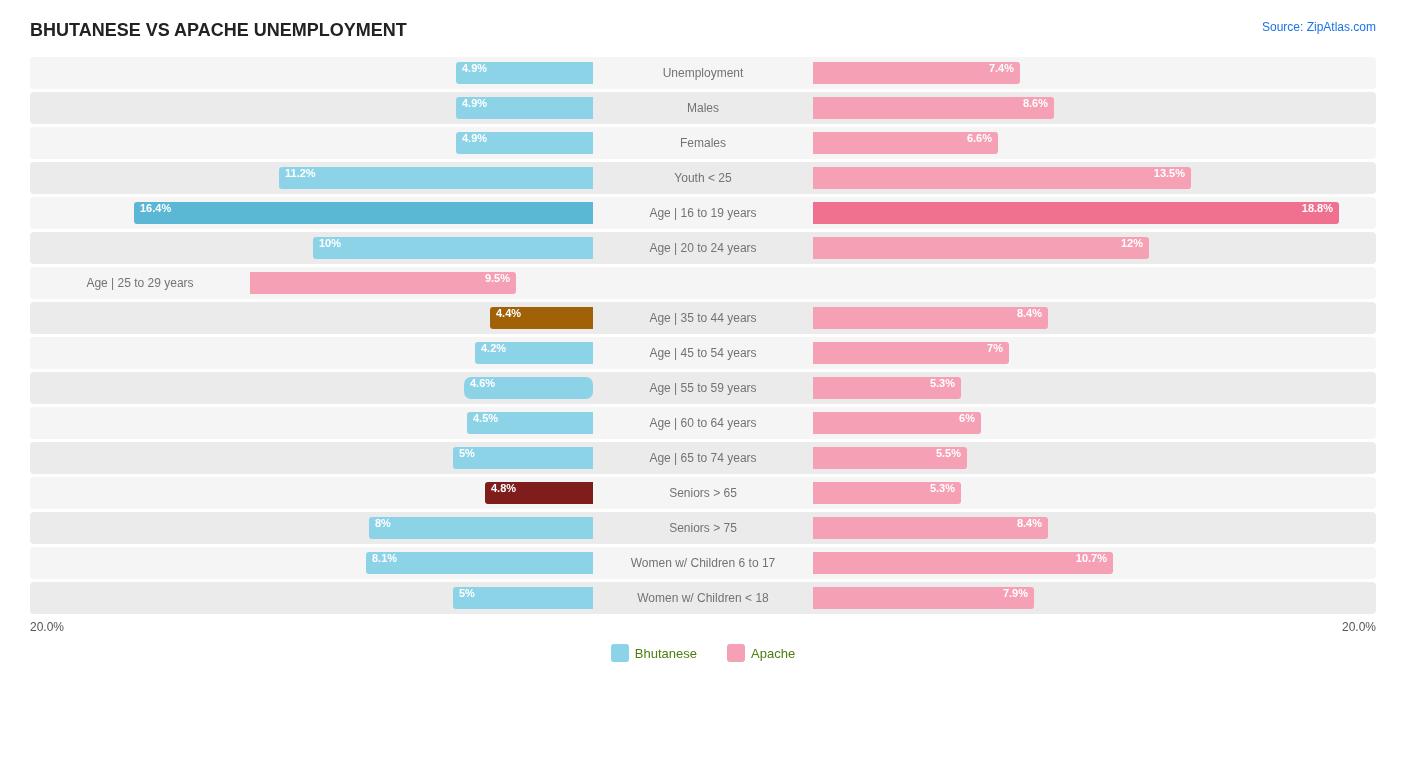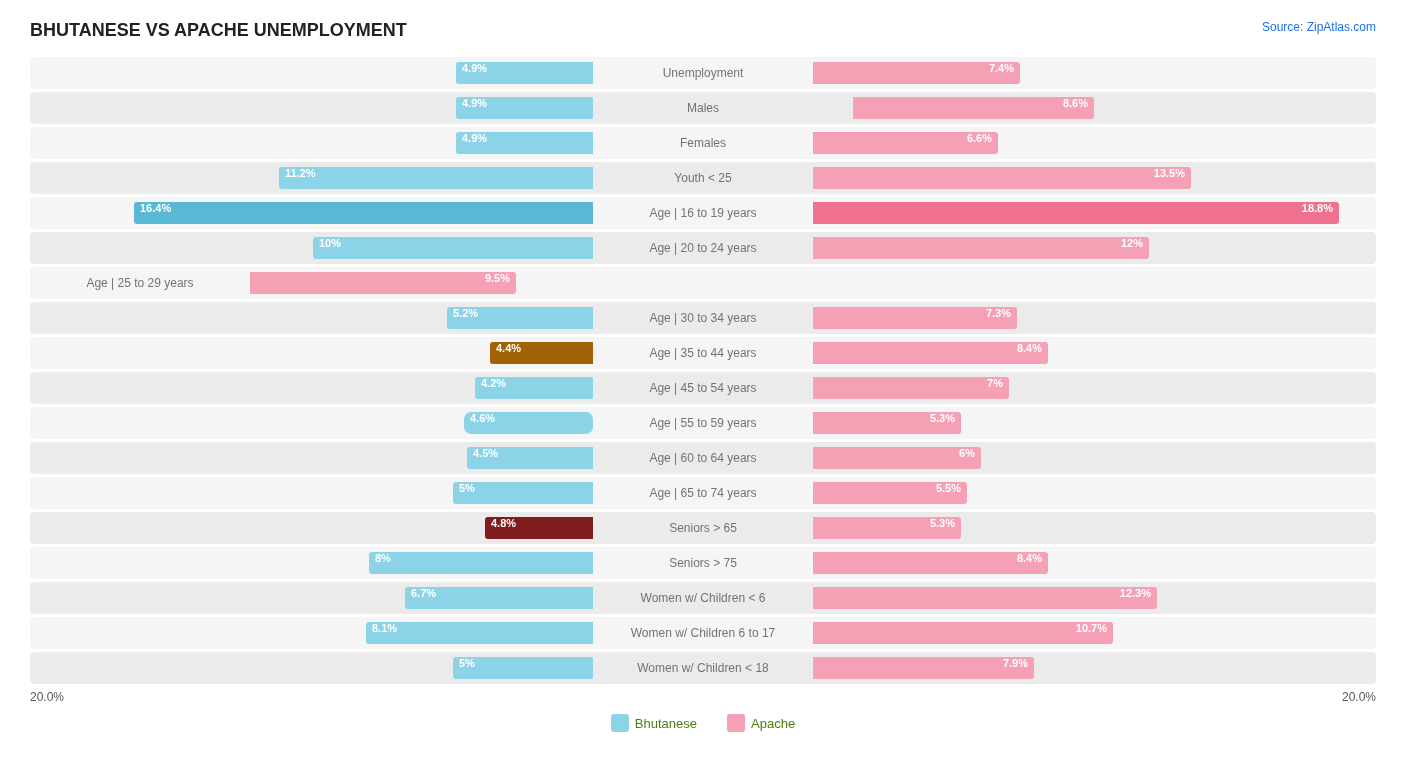--- a/index.html
+++ b/index.html
@@ -155,21 +155,21 @@
   </div>
       <div class="single-row">
     <div class="left-bar-area">
 
       <div class="blue-bar" style="width:137px; background:#8dd3e8; position:relative;">
         <span class="val-inside-blue">4.9%</span>
       </div>
     </div>
     <div class="row-label-area">Males</div>
     <div class="right-bar-area">
-      <div class="pink-bar" style="width:241px; background:#f5a0b5; position:relative;margin-left:40px;">
+      <div class="pink-bar" style="width:241px; background:#f5a0b5; position:relative;">
         <span class="val-inside-pink">8.6%</span>
       </div>
 
     </div>
   </div>
       <div class="single-row">
     <div class="left-bar-area">
 
       <div class="blue-bar" style="width:137px; background:#8dd3e8; position:relative;">
         <span class="val-inside-blue">4.9%</span>
@@ -233,35 +233,20 @@
     <div class="right-bar-area">
       <div class="pink-bar" style="width:266px; background:#f5a0b5; position:relative;">
         <span class="val-inside-pink">9.5%</span>
       </div>
 
     </div>
   </div>
       <div class="single-row">
     <div class="left-bar-area">
 
-      <div class="blue-bar" style="width:146px; background:#8dd3e8; position:relative;">
-        <span class="val-inside-blue">5.2%</span>
-      </div>
-    </div>
-    <div class="row-label-area">Age | 30 to 34 years</div>
-    <div class="right-bar-area">
-      <div class="pink-bar" style="width:204px; background:#f5a0b5; position:relative;">
-        <span class="val-inside-pink">7.3%</span>
-      </div>
-
-    </div>
-  </div>
-      <div class="single-row">
-    <div class="left-bar-area">
-
       <div class="blue-bar" style="width:103px; background:#a16207; position:relative;">
         <span class="val-inside-blue">4.4%</span>
       </div>
     </div>
     <div class="row-label-area">Age | 35 to 44 years</div>
     <div class="right-bar-area">
       <div class="pink-bar" style="width:235px; background:#f5a0b5; position:relative;">
         <span class="val-inside-pink">8.4%</span>
       </div>
 
@@ -346,35 +331,20 @@
     <div class="left-bar-area">
 
       <div class="blue-bar" style="width:224px; background:#8dd3e8; position:relative;">
         <span class="val-inside-blue">8%</span>
       </div>
     </div>
     <div class="row-label-area">Seniors &gt; 75</div>
     <div class="right-bar-area">
       <div class="pink-bar" style="width:235px; background:#f5a0b5; position:relative;">
         <span class="val-inside-pink">8.4%</span>
-      </div>
-
-    </div>
-  </div>
-      <div class="single-row">
-    <div class="left-bar-area">
-
-      <div class="blue-bar" style="width:188px; background:#8dd3e8; position:relative;">
-        <span class="val-inside-blue">6.7%</span>
-      </div>
-    </div>
-    <div class="row-label-area">Women w/ Children &lt; 6</div>
-    <div class="right-bar-area">
-      <div class="pink-bar" style="width:344px; background:#f5a0b5; position:relative;">
-        <span class="val-inside-pink">12.3%</span>
       </div>
 
     </div>
   </div>
       <div class="single-row">
     <div class="left-bar-area">
 
       <div class="blue-bar" style="width:227px; background:#8dd3e8; position:relative;">
         <span class="val-inside-blue">8.1%</span>
       </div>

